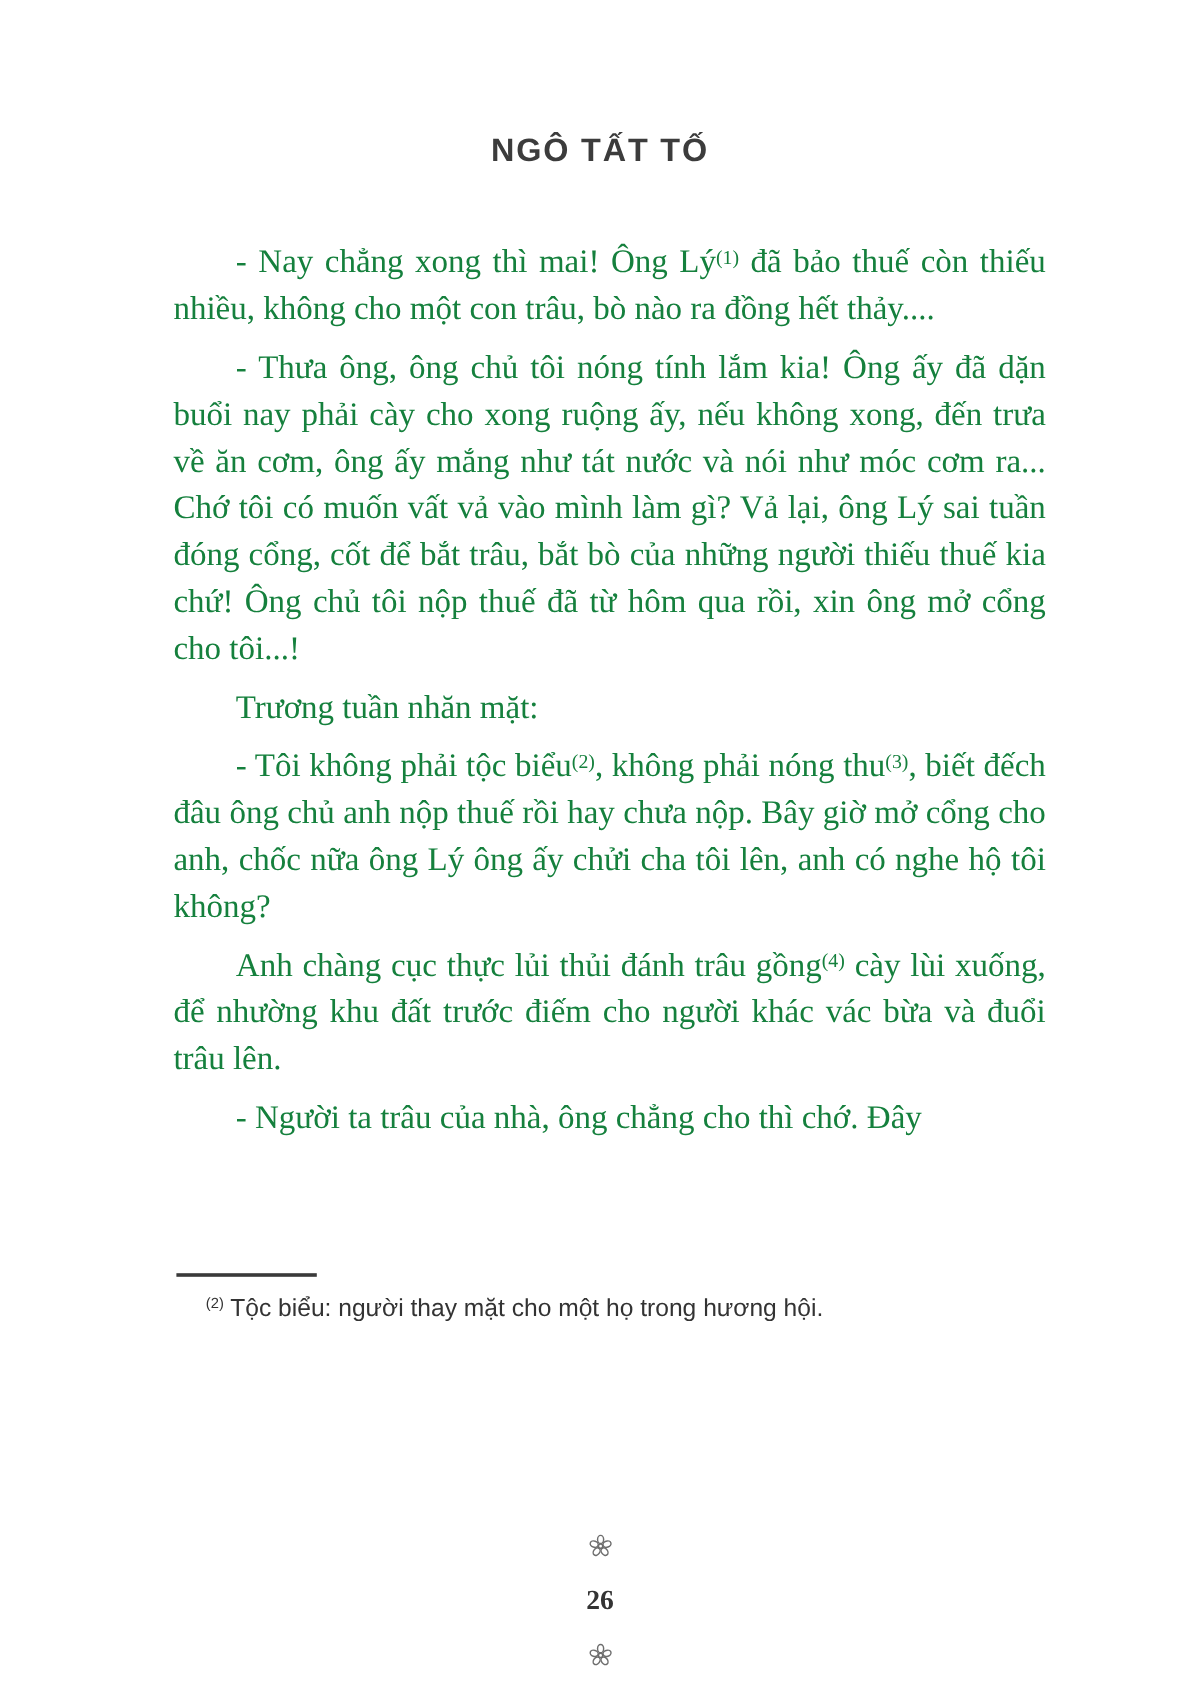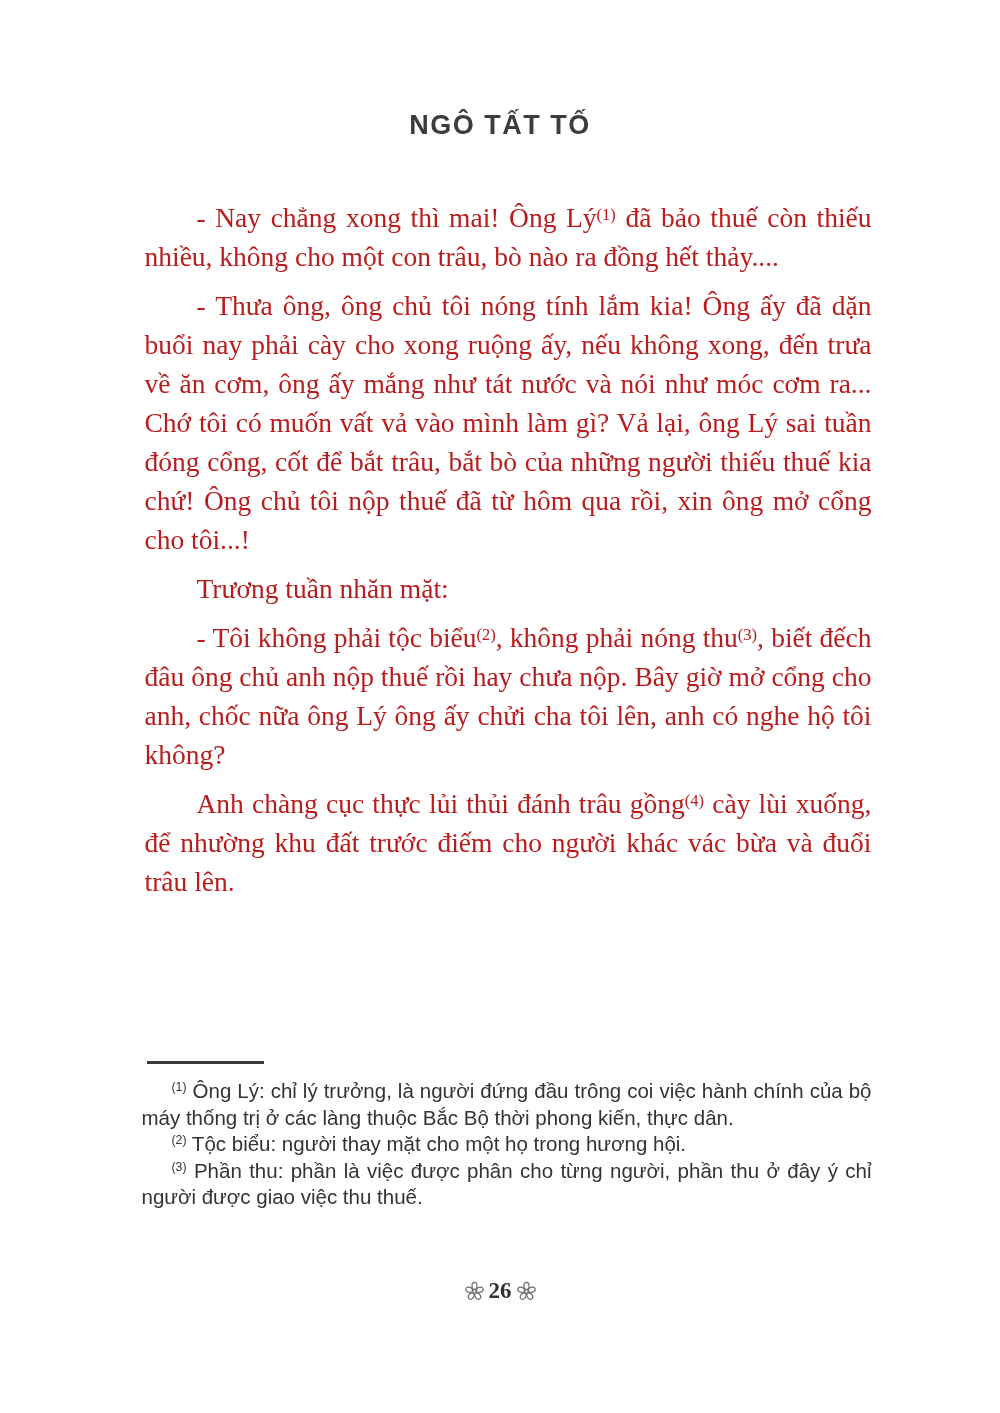--- a/index.html
+++ b/index.html
@@ -28,21 +28,21 @@
     color: #3c3c3c;
   }
   .body-text {
     position: absolute;
     top: 186px;
     left: 143px;
     width: 727px;
     font-size: 27.5px;
     line-height: 39px;
     text-align: justify;
-    color: #b91c1c;
+    color: #15803d;
   }
   .para {
     margin: 0 0 10px 0;
     text-indent: 52px;
   }
   .body-text sup, .footnotes sup {
     font-size: 0.60em;
     line-height: 0;
     vertical-align: 7px;
   }
@@ -70,21 +70,22 @@
     text-indent: 30px;
   }
   .page-footer {
     position: absolute;
     top: 1266px;
     left: 0;
     right: 0;
     display: flex;
     justify-content: center;
     align-items: center;
-    gap: 4px;
+    gap: 22px;
+    flex-direction: column;
   }
   .page-number {
     font-family: "Liberation Serif", serif;
     font-size: 23px;
     font-weight: bold;
     color: #333333;
   }
   .flower {
     display: inline-flex;
     align-items: center;
@@ -96,28 +97,27 @@
 <div class="page">
 
   <h1 class="author">NGÔ TẤT TỐ</h1>
 
   <main class="body-text">
       <p class="para"><span>- Nay chẳng xong thì mai! Ông Lý</span><sup>(1)</sup><span> đã bảo thuế còn thiếu nhiều, không cho một con trâu, bò nào ra đồng hết thảy....</span></p>
       <p class="para"><span>- Thưa ông, ông chủ tôi nóng tính lắm kia! Ông ấy đã dặn buổi nay phải cày cho xong ruộng ấy, nếu không xong, đến trưa về ăn cơm, ông ấy mắng như tát nước và nói như móc cơm ra... Chớ tôi có muốn vất vả vào mình làm gì? Vả lại, ông Lý sai tuần đóng cổng, cốt để bắt trâu, bắt bò của những người thiếu thuế kia chứ! Ông chủ tôi nộp thuế đã từ hôm qua rồi, xin ông mở cổng cho tôi...!</span></p>
       <p class="para"><span>Trương tuần nhăn mặt:</span></p>
       <p class="para"><span>- Tôi không phải tộc biểu</span><sup>(2)</sup><span>, không phải nóng thu</span><sup>(3)</sup><span>, biết đếch đâu ông chủ anh nộp thuế rồi hay chưa nộp. Bây giờ mở cổng cho anh, chốc nữa ông Lý ông ấy chửi cha tôi lên, anh có nghe hộ tôi không?</span></p>
       <p class="para"><span>Anh chàng cục thực lủi thủi đánh trâu gồng</span><sup>(4)</sup><span> cày lùi xuống, để nhường khu đất trước điếm cho người khác vác bừa và đuổi trâu lên.</span></p>
+      <p class="para"><span>- Người ta trâu của nhà, ông chẳng cho thì chớ. Đây</span></p>
     </main>
 
   <div class="footnote-rule"></div>
 
   <section class="footnotes">
-      <p class="footnote"><sup>(1)</sup><span> Ông Lý: chỉ lý trưởng, là người đứng đầu trông coi việc hành chính của bộ máy thống trị ở các làng thuộc Bắc Bộ thời phong kiến, thực dân.</span></p>
       <p class="footnote"><sup>(2)</sup><span> Tộc biểu: người thay mặt cho một họ trong hương hội.</span></p>
-      <p class="footnote"><sup>(3)</sup><span> Phần thu: phần là việc được phân cho từng người, phần thu ở đây ý chỉ người được giao việc thu thuế.</span></p>
     </section>
 
   <footer class="page-footer">
     <span class="flower">
       <svg width="21" height="21" viewBox="0 0 24 24" aria-hidden="true">
         <g fill="none" stroke="#6e6e6e" stroke-width="1.4">
           <ellipse cx="12" cy="5.6" rx="2.9" ry="3.9"></ellipse>
           <ellipse cx="12" cy="5.6" rx="2.9" ry="3.9" transform="rotate(72 12 12)"></ellipse>
           <ellipse cx="12" cy="5.6" rx="2.9" ry="3.9" transform="rotate(144 12 12)"></ellipse>
           <ellipse cx="12" cy="5.6" rx="2.9" ry="3.9" transform="rotate(216 12 12)"></ellipse>

